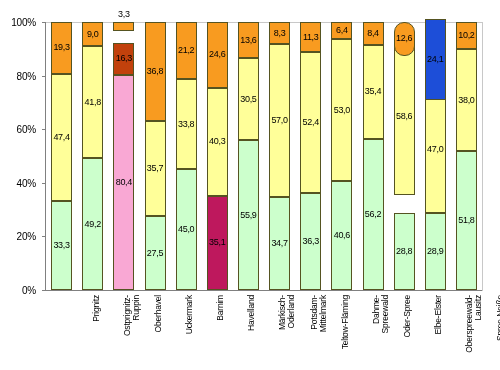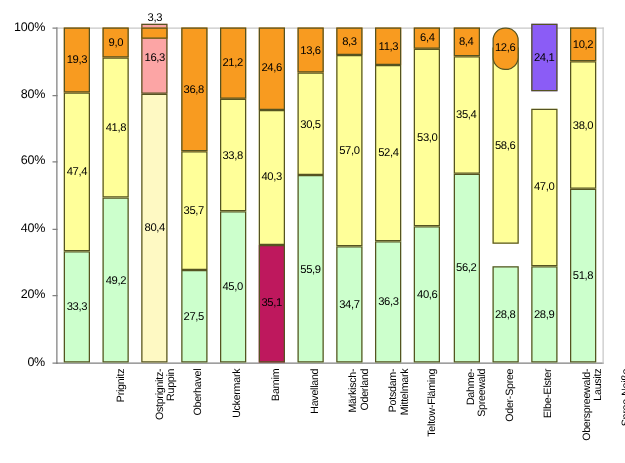--- a/index.html
+++ b/index.html
@@ -101,24 +101,24 @@
           <span class="seg-label">49,2</span>
         </div>
         <div class="seg" style="background: rgb(255, 255, 153); bottom: 131.856px; height: 112.024px;">
           <span class="seg-label">41,8</span>
         </div>
         <div class="seg" style="background: rgb(248, 155, 32); bottom: 243.88px; height: 24.12px;">
           <span class="seg-label">9,0</span>
         </div>
       </div>
       <div class="bar-col" style="left: 67.3571px; width: 21px; height: 268px;">
-        <div class="seg" style="background: #fef9c3; bottom: 0px; height: 215.472px; justify-content: center;">
+        <div class="seg" style="background: #f9a8d4; bottom: 0px; height: 215.472px; justify-content: center;">
           <span class="seg-label">80,4</span>
         </div>
-        <div class="seg" style="background: #fca5a5; bottom: 215.472px; height: 56px; margin-top: 44px;">
+        <div class="seg" style="background: #c2410c; bottom: 215.472px; height: 32px; margin-top: 44px;">
           <span class="seg-label">16,3</span>
         </div>
         <div class="seg" style="background: rgb(248, 155, 32); bottom: 259.156px; height: 8.844px; overflow: visible;">
           <span class="seg-label outside" style="bottom: 10.844px; top: auto;">3,3</span>
         </div>
       </div>
       <div class="bar-col" style="left: 98.5px; width: 21px; height: 268px;">
         <div class="seg" style="background: rgb(204, 255, 204); bottom: 0px; height: 73.7px;">
           <span class="seg-label">27,5</span>
         </div>
@@ -217,21 +217,21 @@
           <span class="seg-label">12,6</span>
         </div>
       </div>
       <div class="bar-col" style="left: 378.786px; width: 21px; height: 268px;">
         <div class="seg" style="background: rgb(204, 255, 204); bottom: 0px; height: 77.452px;">
           <span class="seg-label">28,9</span>
         </div>
         <div class="seg" style="background: rgb(255, 255, 153); bottom: 77.452px; height: 125.96px;">
           <span class="seg-label">47,0</span>
         </div>
-        <div class="seg" style="background: #8b5cf6; bottom: 217px; height: 54px;">
+        <div class="seg" style="background: #1d4ed8; bottom: 190px; height: 81px;">
           <span class="seg-label">24,1</span>
         </div>
       </div>
       <div class="bar-col" style="left: 409.929px; width: 21px; height: 268px;">
         <div class="seg" style="background: rgb(204, 255, 204); bottom: 0px; height: 138.824px;">
           <span class="seg-label">51,8</span>
         </div>
         <div class="seg" style="background: rgb(255, 255, 153); bottom: 138.824px; height: 101.84px;">
           <span class="seg-label">38,0</span>
         </div>

